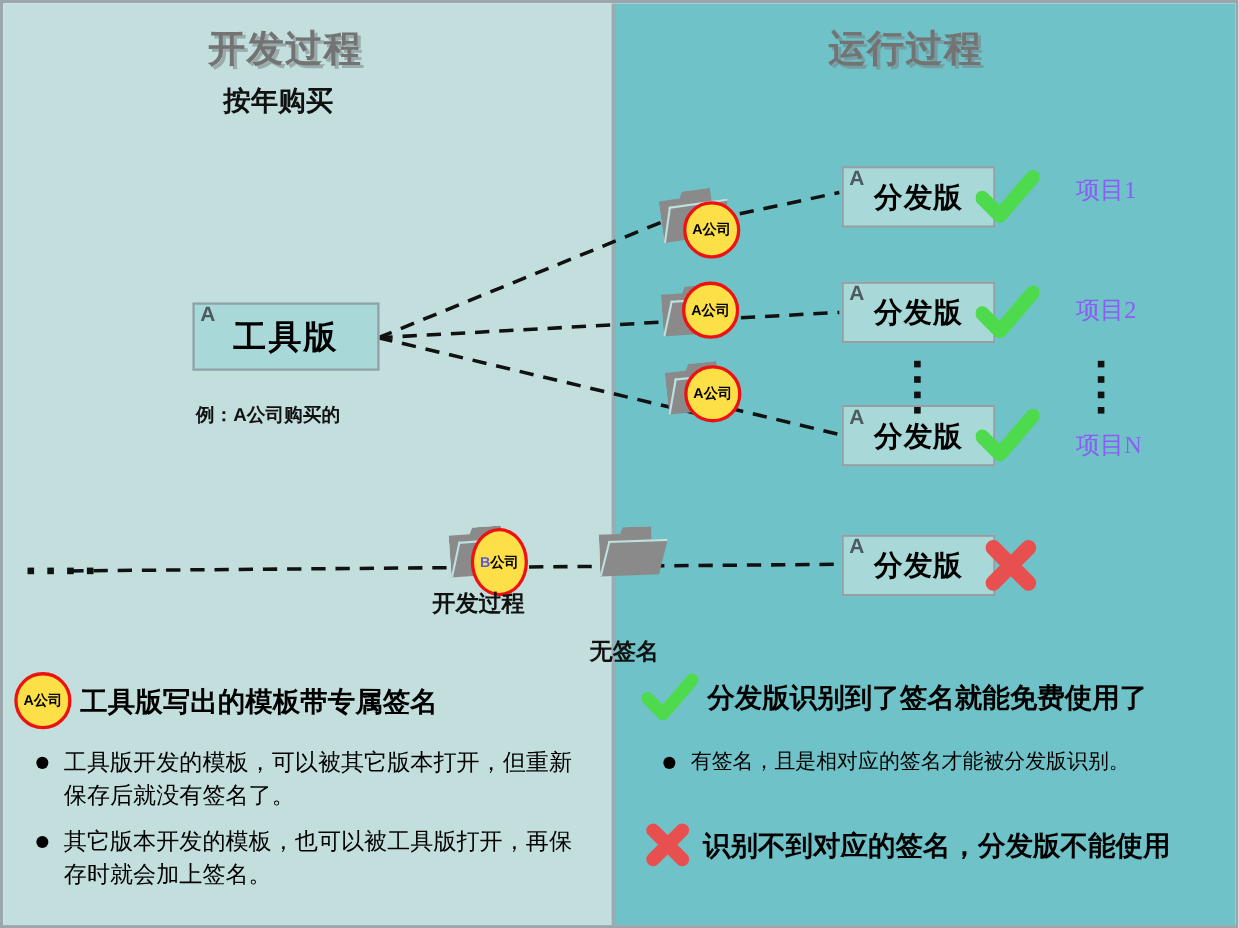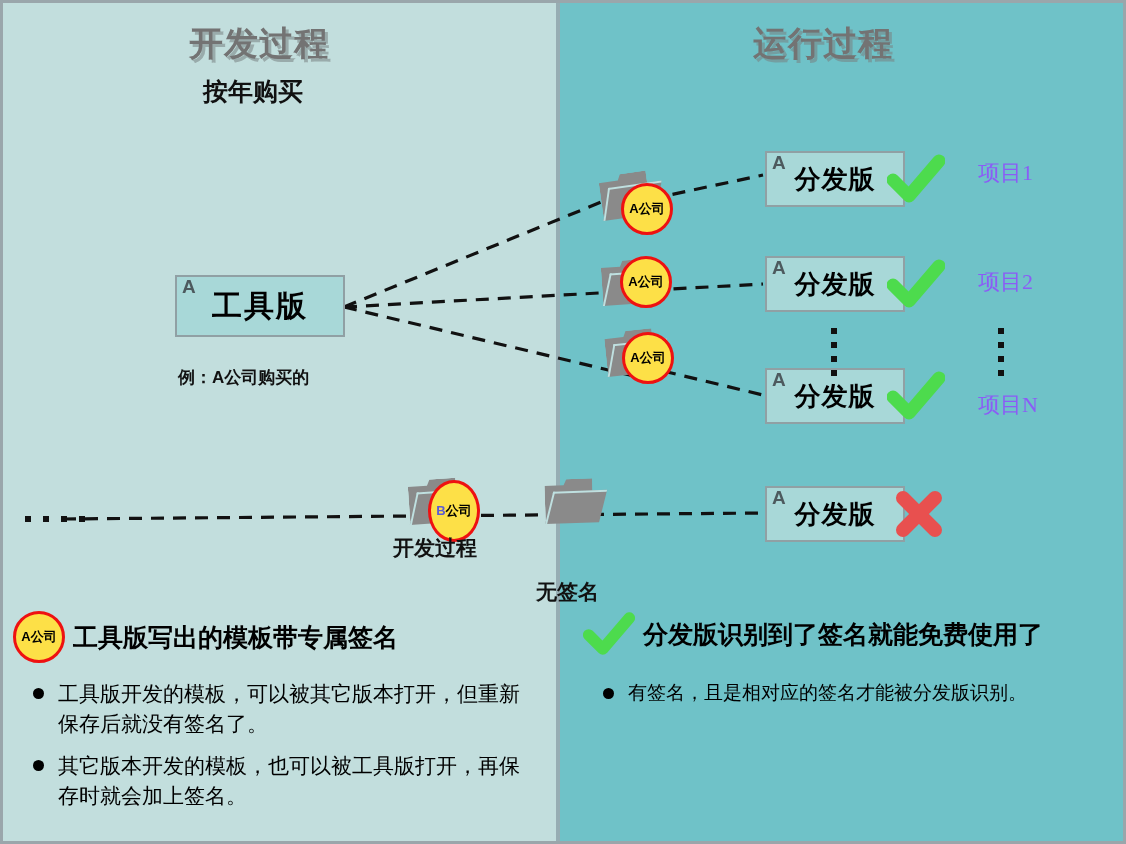--- a/index.html
+++ b/index.html
@@ -290,14 +290,22 @@
         </svg>
     </span>
     <span class="lh-text">分发版识别到了签名就能免费使用了</span>
   </div>
 
   <div class="bullet-row" id="bullet-r1">
     <span class="dot"></span>
     <span class="btext">有签名，且是相对应的签名才能被分发版识别。</span>
   </div>
 
+  <div class="legend-head" id="legend-right-head-2">
+    <span class="cross" style="position:relative;left:0;top:0;width:48px;height:46px;">
+      <svg viewBox="0 0 52 52">
+          <path d="M11 11 L41 41 M41 11 L11 41" stroke="#e8504f" stroke-width="14" stroke-linecap="round" fill="none"></path>
+        </svg>
+    </span>
+    <span class="lh-text">识别不到对应的签名，分发版不能使用</span>
+  </div>
 
 </div>
 
 </body></html>

